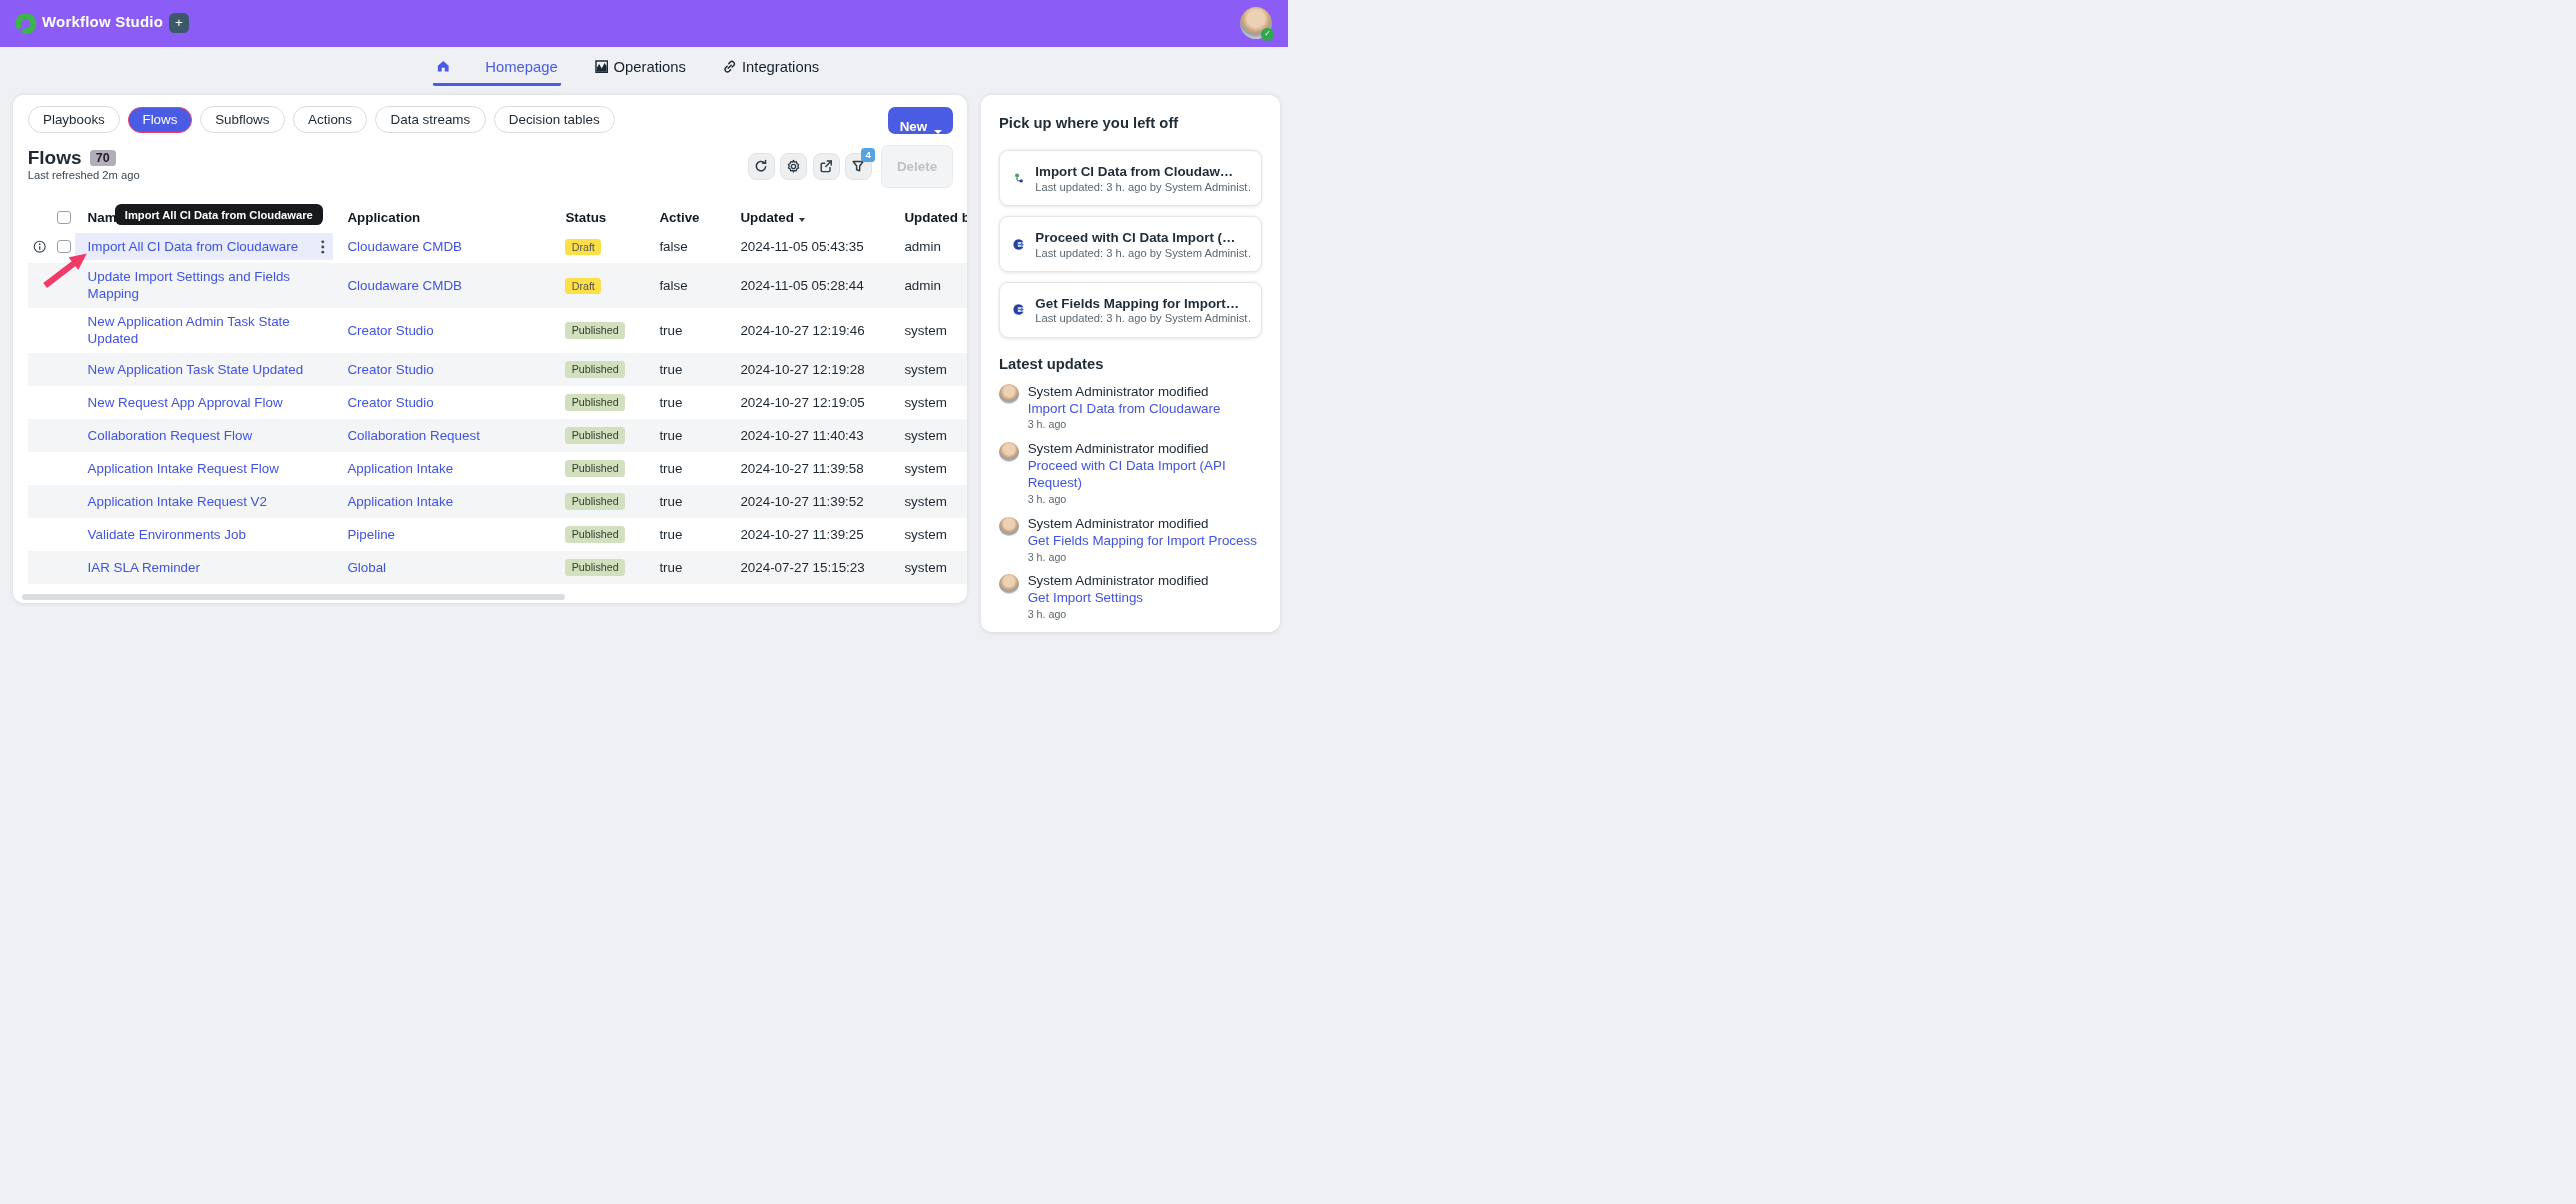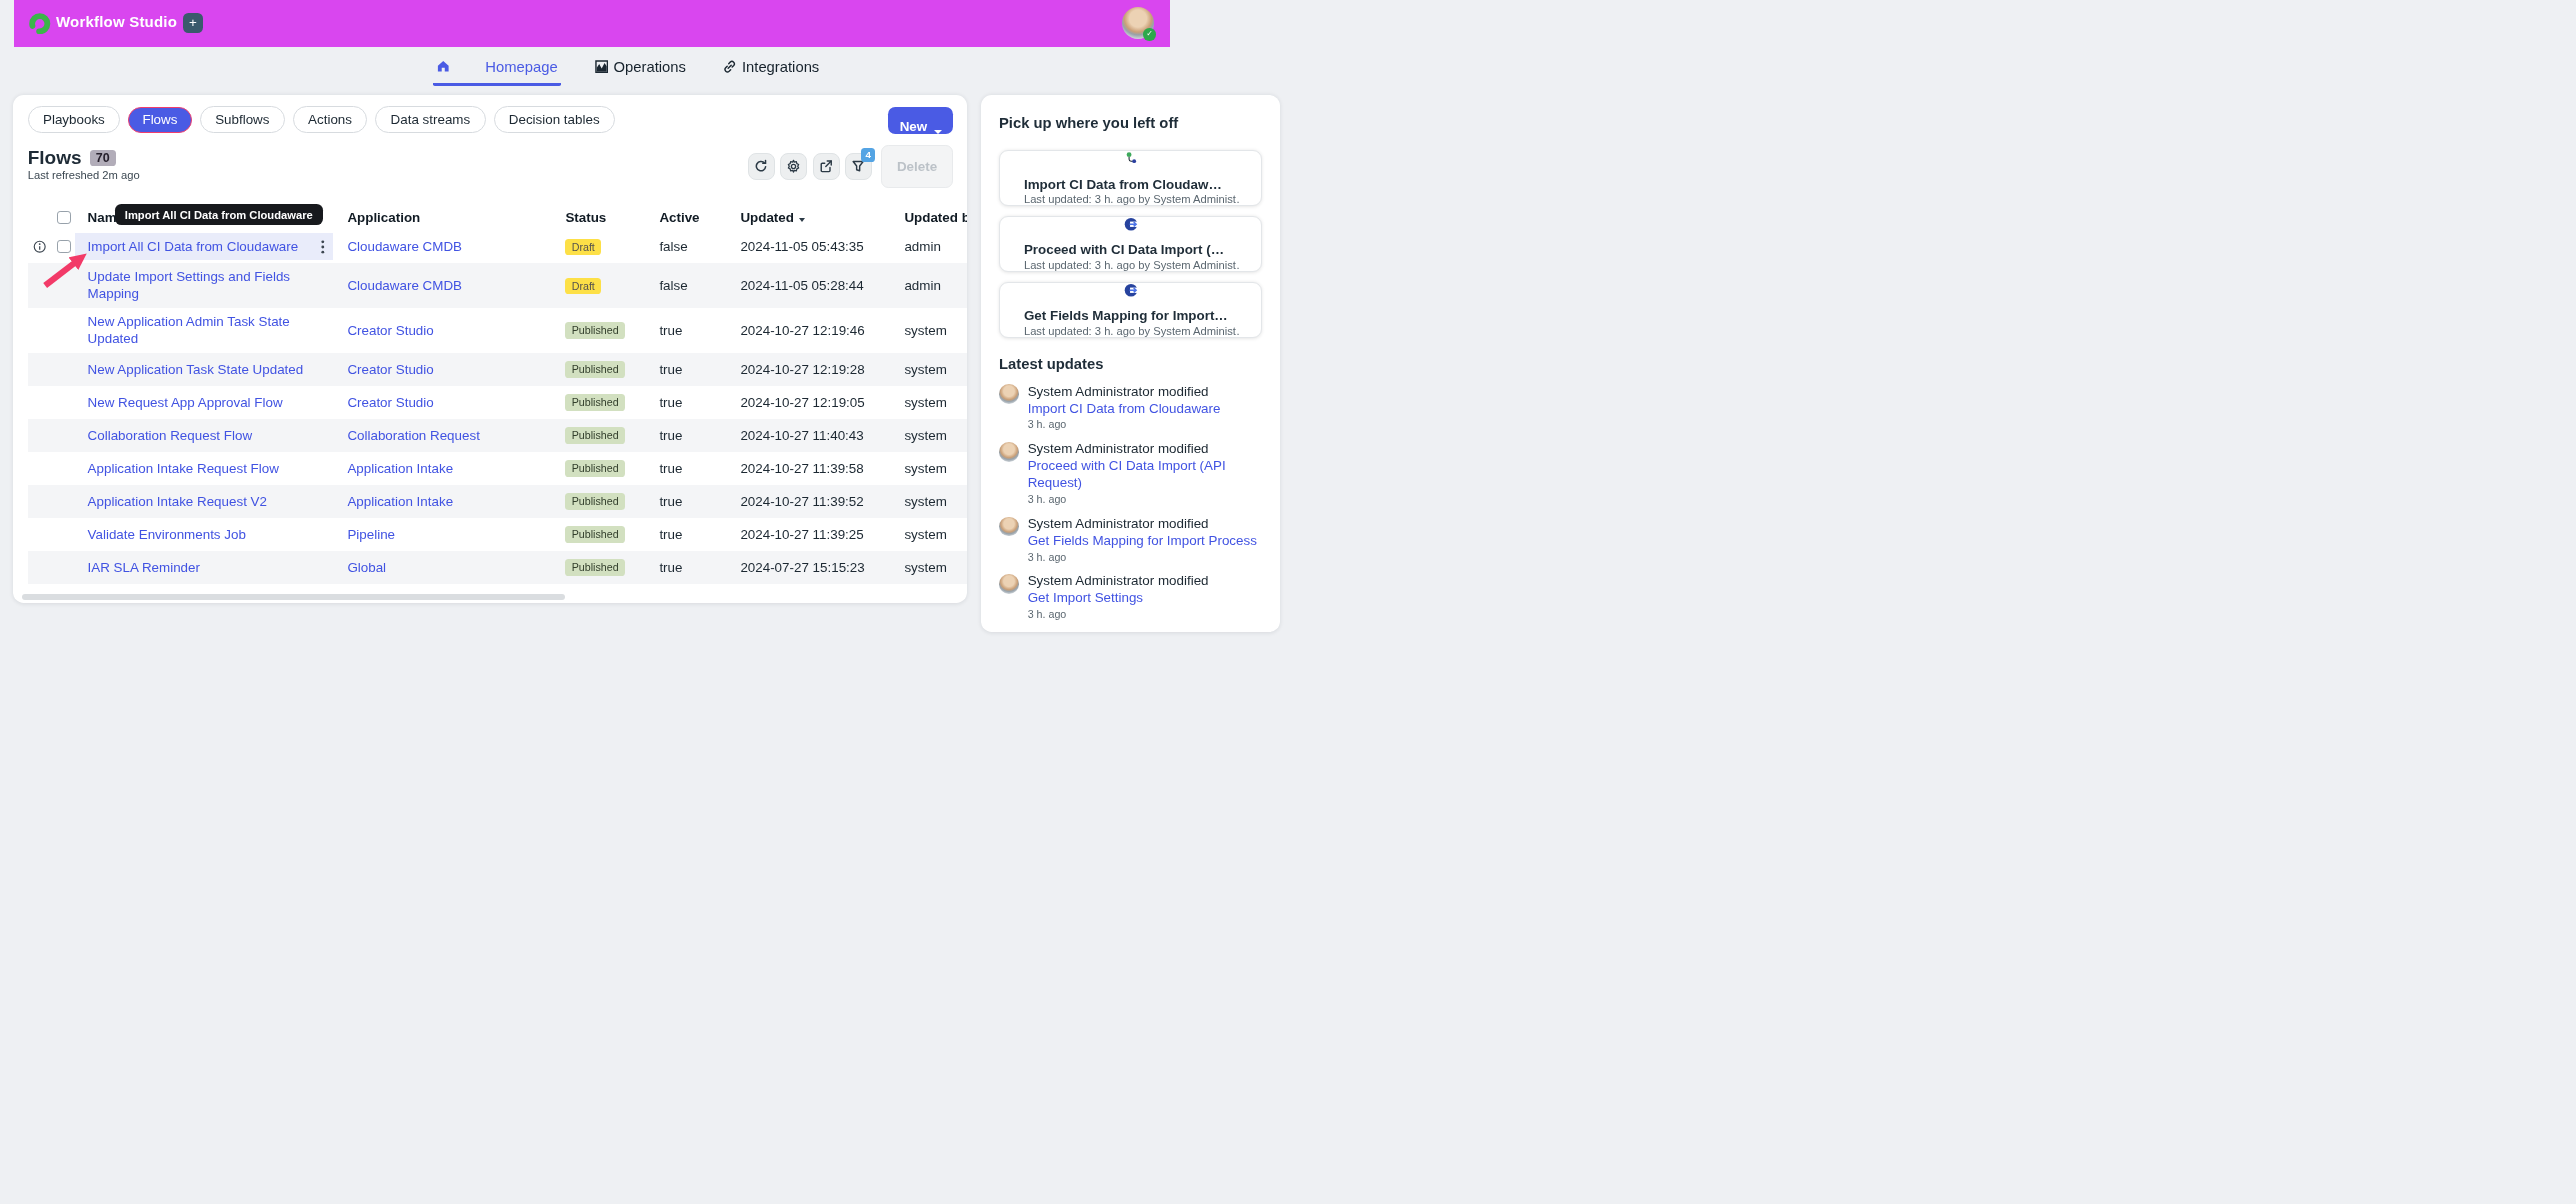--- a/index.html
+++ b/index.html
@@ -1,20 +1,20 @@
 <!DOCTYPE html>
 <html style="font-size:14.3px"><head>
 <meta charset="utf-8">
 <style>
   * { margin:0; padding:0; box-sizing:border-box; }
   html,body { width:1288px; height:602px; overflow:hidden; background:#eef0f3;
     font-family:"Liberation Sans","DejaVu Sans",sans-serif; color:#1c2832; }
 
   
-  .navbar { position:absolute; left:14px; top:0; width:1156px; height:47px; background:#d946ef; }
+  .navbar { position:absolute; left:0; top:0; width:1288px; height:47px; background:#8b5cf6; }
   .logo { position:absolute; left:15px; top:12.5px; width:21.5px; height:21.5px; }
   .nav-title { position:absolute; left:42px; top:13.4px; color:#fff; font-size:15px; font-weight:700; letter-spacing:0.2px; }
   .nav-plus { position:absolute; left:169px; top:13.4px; width:19.7px; height:19.7px; border:none; border-radius:5.4px;
     background:#3a5a6c; color:#fff; font-size:13.4px; line-height:18px; cursor:pointer; }
   .nav-avatar { position:absolute; right:16px; top:7.2px; width:32px; height:32px; border-radius:50%;
     background:radial-gradient(circle at 50% 36%, #ecd2b4 0 33%, #caa078 52%, #98a2aa 63%, #cdd3d8 78%); cursor:pointer; }
   .nav-avatar .chk { position:absolute; right:-1.8px; bottom:-1.8px; width:12.5px; height:12.5px; border-radius:50%;
     background:#2da84b; color:#fff; font-size:8px; line-height:12.5px; text-align:center; font-weight:700; }
 
   
@@ -73,21 +73,21 @@
   
   .tooltip { position:absolute; left:115px; top:204px; background:#17191d; color:#fff; font-size:11.2px; font-weight:600;
     padding:4.5px 9.8px; border-radius:6.3px; white-space:nowrap; z-index:30; }
   .arrow-ann { position:absolute; left:38px; top:243px; z-index:31; pointer-events:none; }
 
   
   .side-panel { position:absolute; left:981px; top:95px; width:299px; height:537px; background:#fff; border-radius:10.7px;
     box-shadow:0 0.9px 4.5px rgba(20,30,40,.10); padding:19.7px 18px 0 18px; }
   .sp-title { font-size:14.8px; font-weight:600; color:#1f2d38; margin-bottom:19.7px; }
   .pickup-card { display:flex; align-items:center; gap:10.7px; height:56px; border:0.9px solid #e3e6e9; border-radius:9px;
-    box-shadow:0 0.9px 3.6px rgba(0,0,0,.10); padding:0 10.7px 0 12.5px; margin-bottom:9.8px; cursor:pointer; background:#fff;flex-direction:column; }
+    box-shadow:0 0.9px 3.6px rgba(0,0,0,.10); padding:0 10.7px 0 12.5px; margin-bottom:9.8px; cursor:pointer; background:#fff; }
   .pc-title { font-size:13.4px; font-weight:700; color:#1f2d38; white-space:nowrap; overflow:hidden; max-width:215px; }
   .pc-sub { font-size:11.2px; color:#5b6770; margin-top:1.8px; white-space:nowrap; overflow:hidden; max-width:215px; }
   .lu-title { font-size:14.8px; font-weight:600; color:#1f2d38; margin:18px 0 10.7px 0; }
   .upd-item { display:flex; gap:9px; margin-bottom:9.8px; }
   .u-avatar { flex:0 0 auto; width:19.7px; height:19.7px; border-radius:50%; margin-top:1.8px;
     background:radial-gradient(circle at 50% 36%, #ecd2b4 0 33%, #caa078 52%, #98a2aa 63%, #cdd3d8 78%); }
   .u-text { font-size:13.4px; color:#1c2832; line-height:17px; }
   .u-link { font-size:13.4px; color:#4153e2; line-height:17px; text-decoration:none; display:block; cursor:pointer; }
   .u-ago { font-size:10.7px; color:#5b6770; margin-top:1.8px; }
   svg { display:block; }

